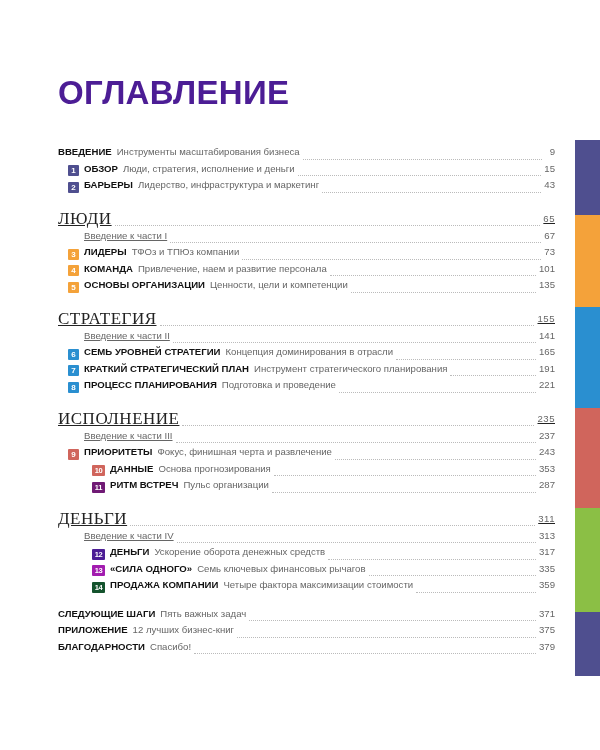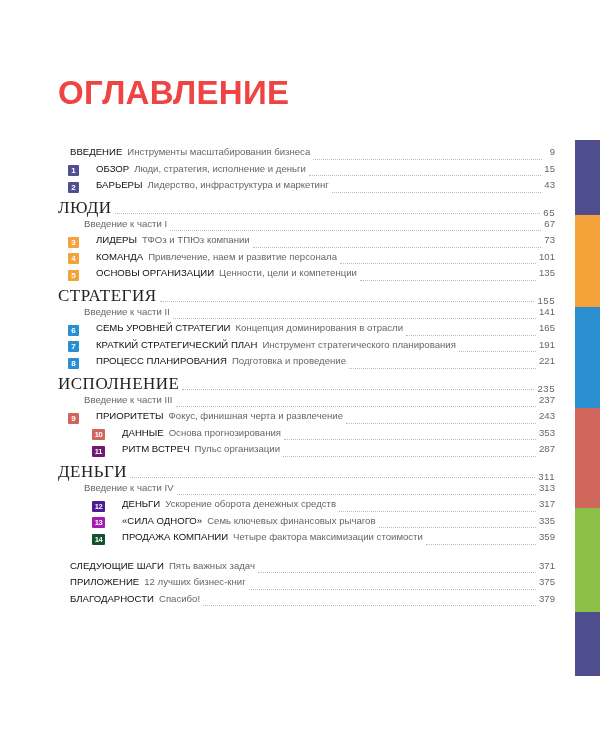--- a/index.html
+++ b/index.html
@@ -3,45 +3,45 @@
   <meta charset="utf-8">
   <style>
     html, body { margin: 0; padding: 0; }
     body {
       width: 600px; height: 750px; background: #ffffff; position: relative; overflow: hidden;
       font-family: "Liberation Sans", sans-serif; color: #222;
     }
     .title {
       position: absolute; left: 58px; top: 74px; margin: 0;
       font-family: "Liberation Sans", sans-serif; font-weight: bold; font-size: 33px;
-      color: #ef4444; letter-spacing: 0.3px;
+      color: #4c1d95; letter-spacing: 0.3px;
     }
     .toc { position: absolute; left: 58px; top: 146px; width: 497px; }
     .row {
       display: flex; align-items: baseline; height: 16.5px; font-size: 9.6px; white-space: nowrap;
     }
     .row.indent1 { padding-left: 10px; }
     .row.indent2 { padding-left: 26px; }
     .badge {
       display: inline-block; width: 11px; height: 11px; line-height: 11px; text-align: center;
       color: #fff; font-weight: bold; font-size: 8px; margin-right: 5px; border-radius: 1px;
       align-self: center; flex: none;
     }
     .badge.wide { width: 13px; font-size: 7.5px; letter-spacing: -0.3px; margin-left: 24px; }
-    .bold { font-weight: normal; color: #111; margin-right: 5px; flex: none; margin-left: 12px; }
+    .bold { font-weight: bold; color: #111; margin-right: 5px; flex: none; }
     .sub { color: #666; flex: none; }
-    .intro { color: #666; flex: none; }
+    .intro { color: #666; flex: none; text-decoration: underline; }
     .dots {
       flex: 1 1 auto; margin: 0 3px; border-bottom: 1px dotted #bbb; height: 1px; align-self: flex-end;
       margin-bottom: 3px;
     }
     .page { color: #666; flex: none; text-align: right; min-width: 10px; }
     .part {
-      display: flex; align-items: flex-end; height: 22px; 
-      font-family: "Liberation Serif", serif; font-size: 17px; color: #222; letter-spacing: 0.5px;
+      display: flex; align-items: center; height: 22px; margin-top: 12px;
+      font-family: "Liberation Serif", serif; font-size: 17px; color: #222; letter-spacing: 0.5px; text-decoration: underline;
     }
     .part .dots { margin-bottom: 4px; }
     .part .page { font-family: "Liberation Sans", sans-serif; font-size: 9.6px; }
     .gap { height: 12px; }
     .sidebar-bar { position: absolute; left: 575px; width: 25px; }
   </style>
 </head>
 <body>
 
 <h1 class="title">ОГЛАВЛЕНИЕ</h1>

